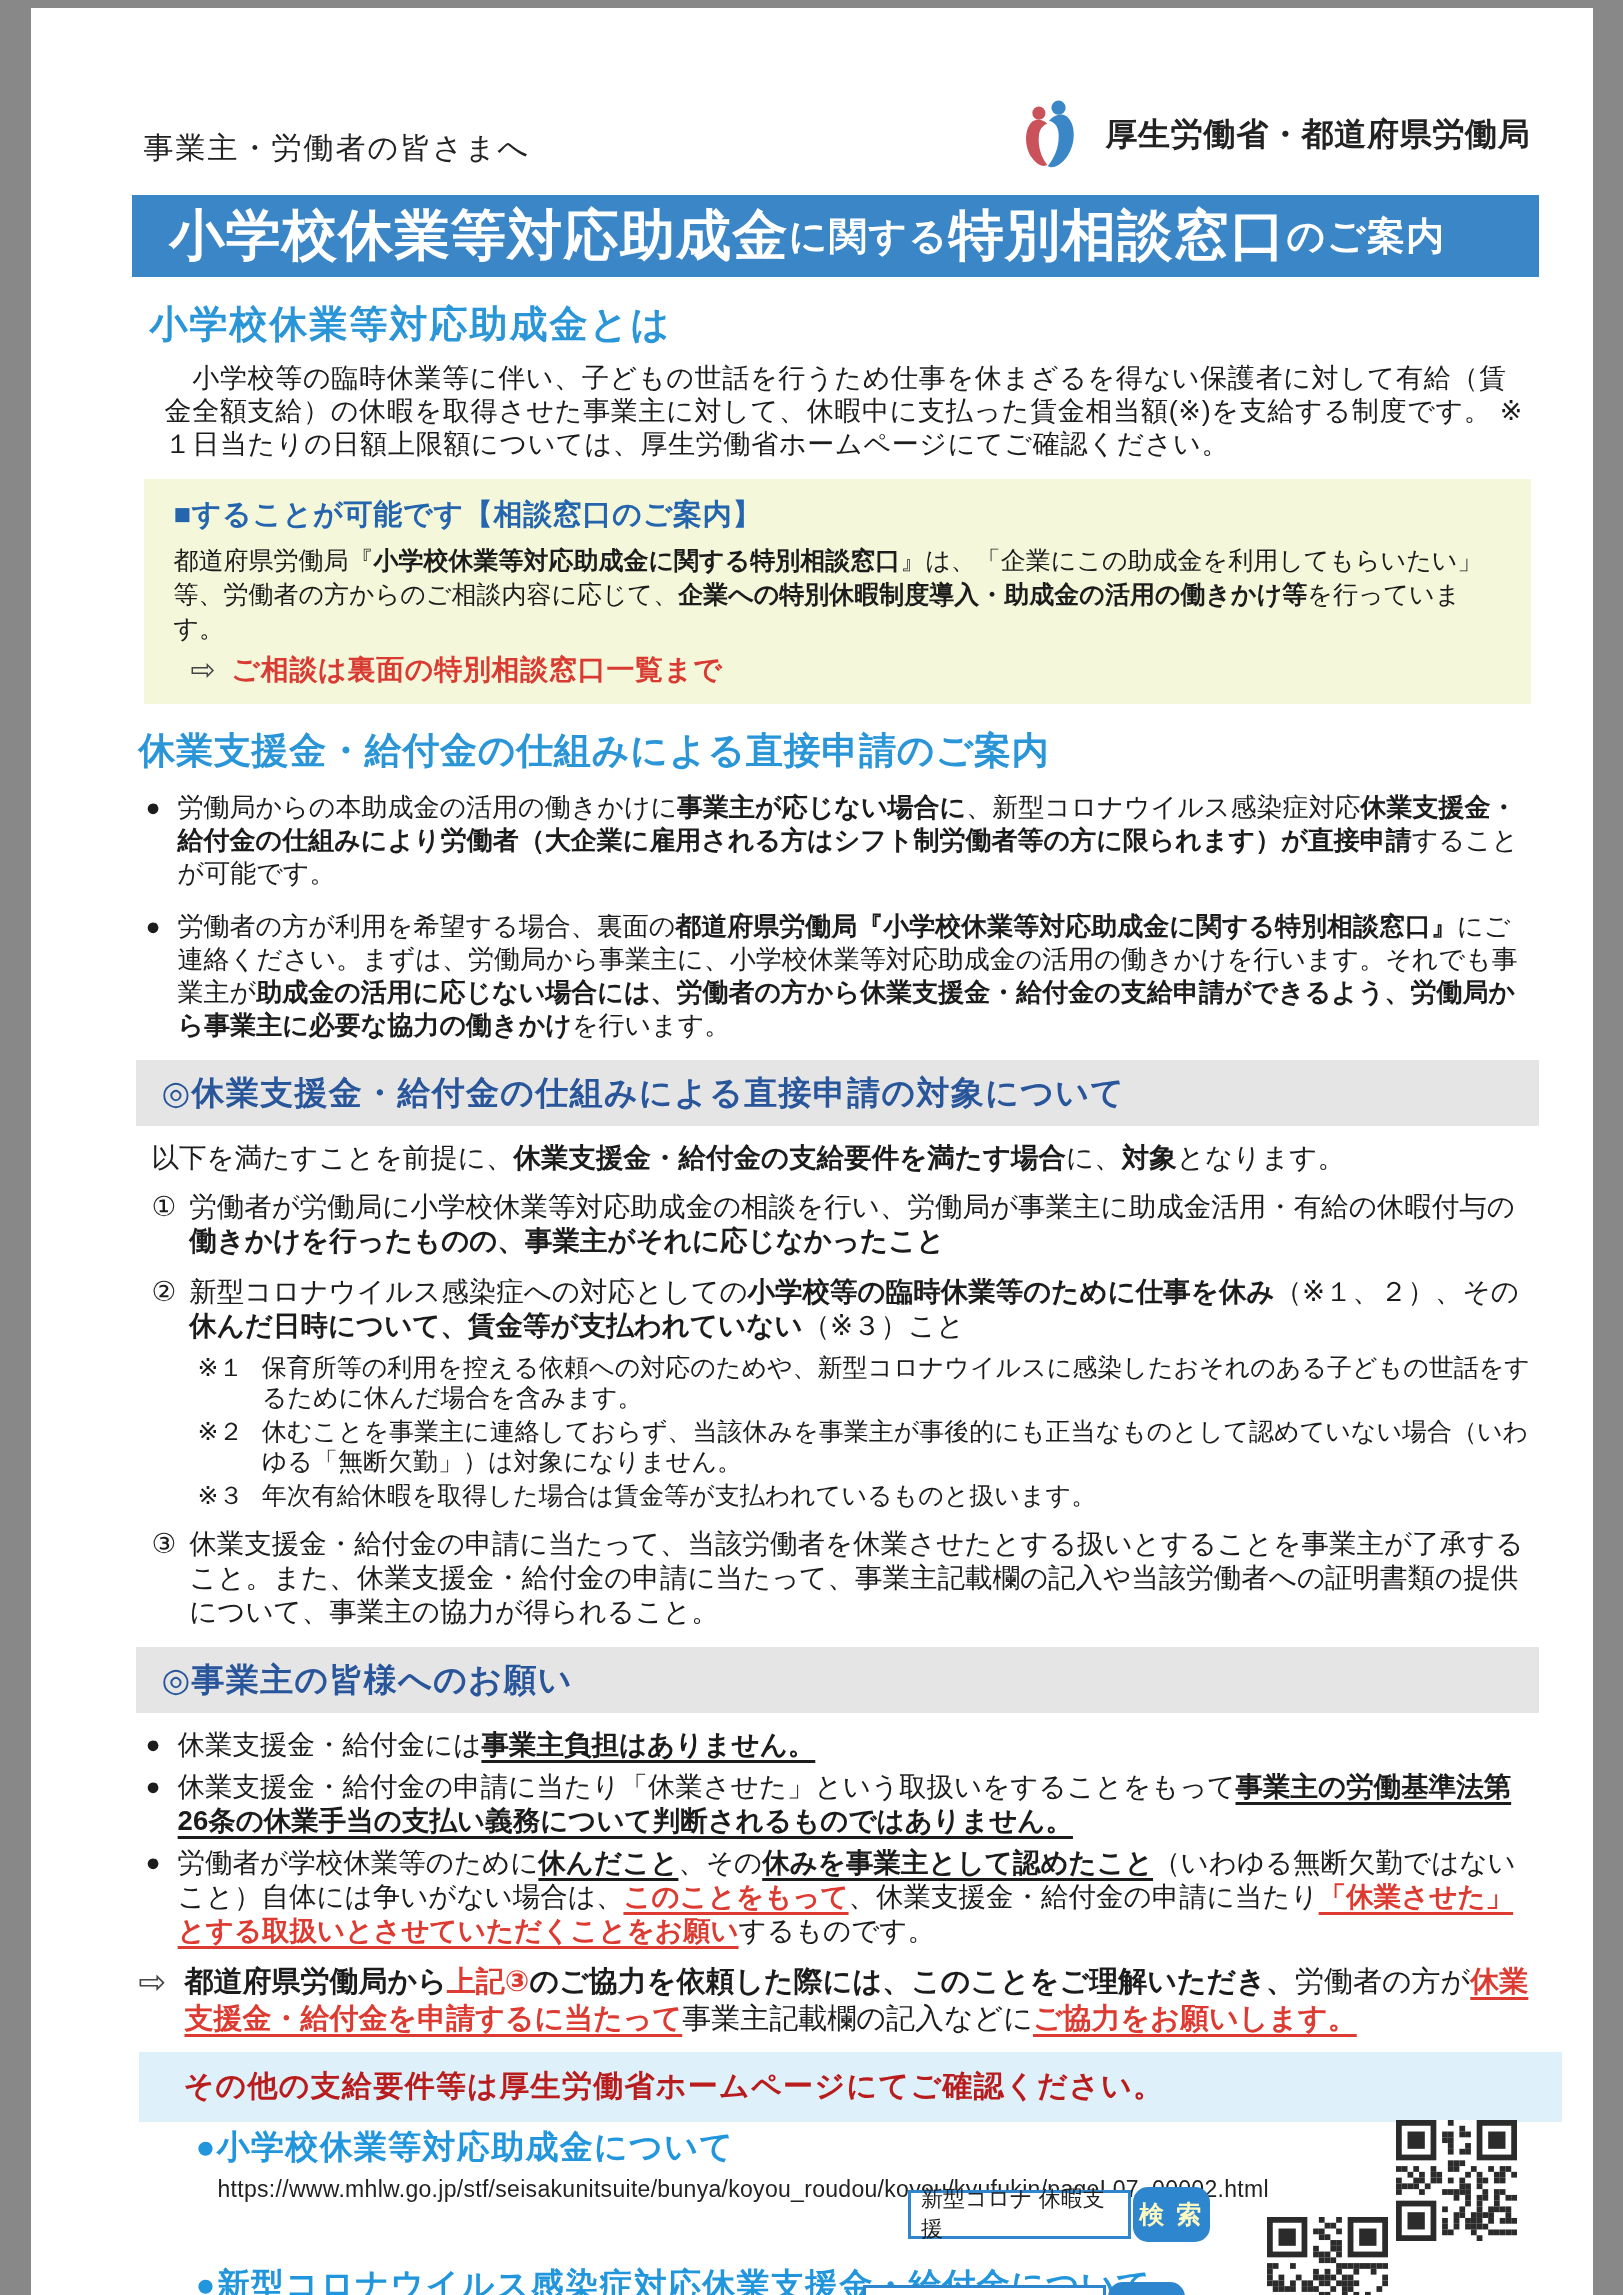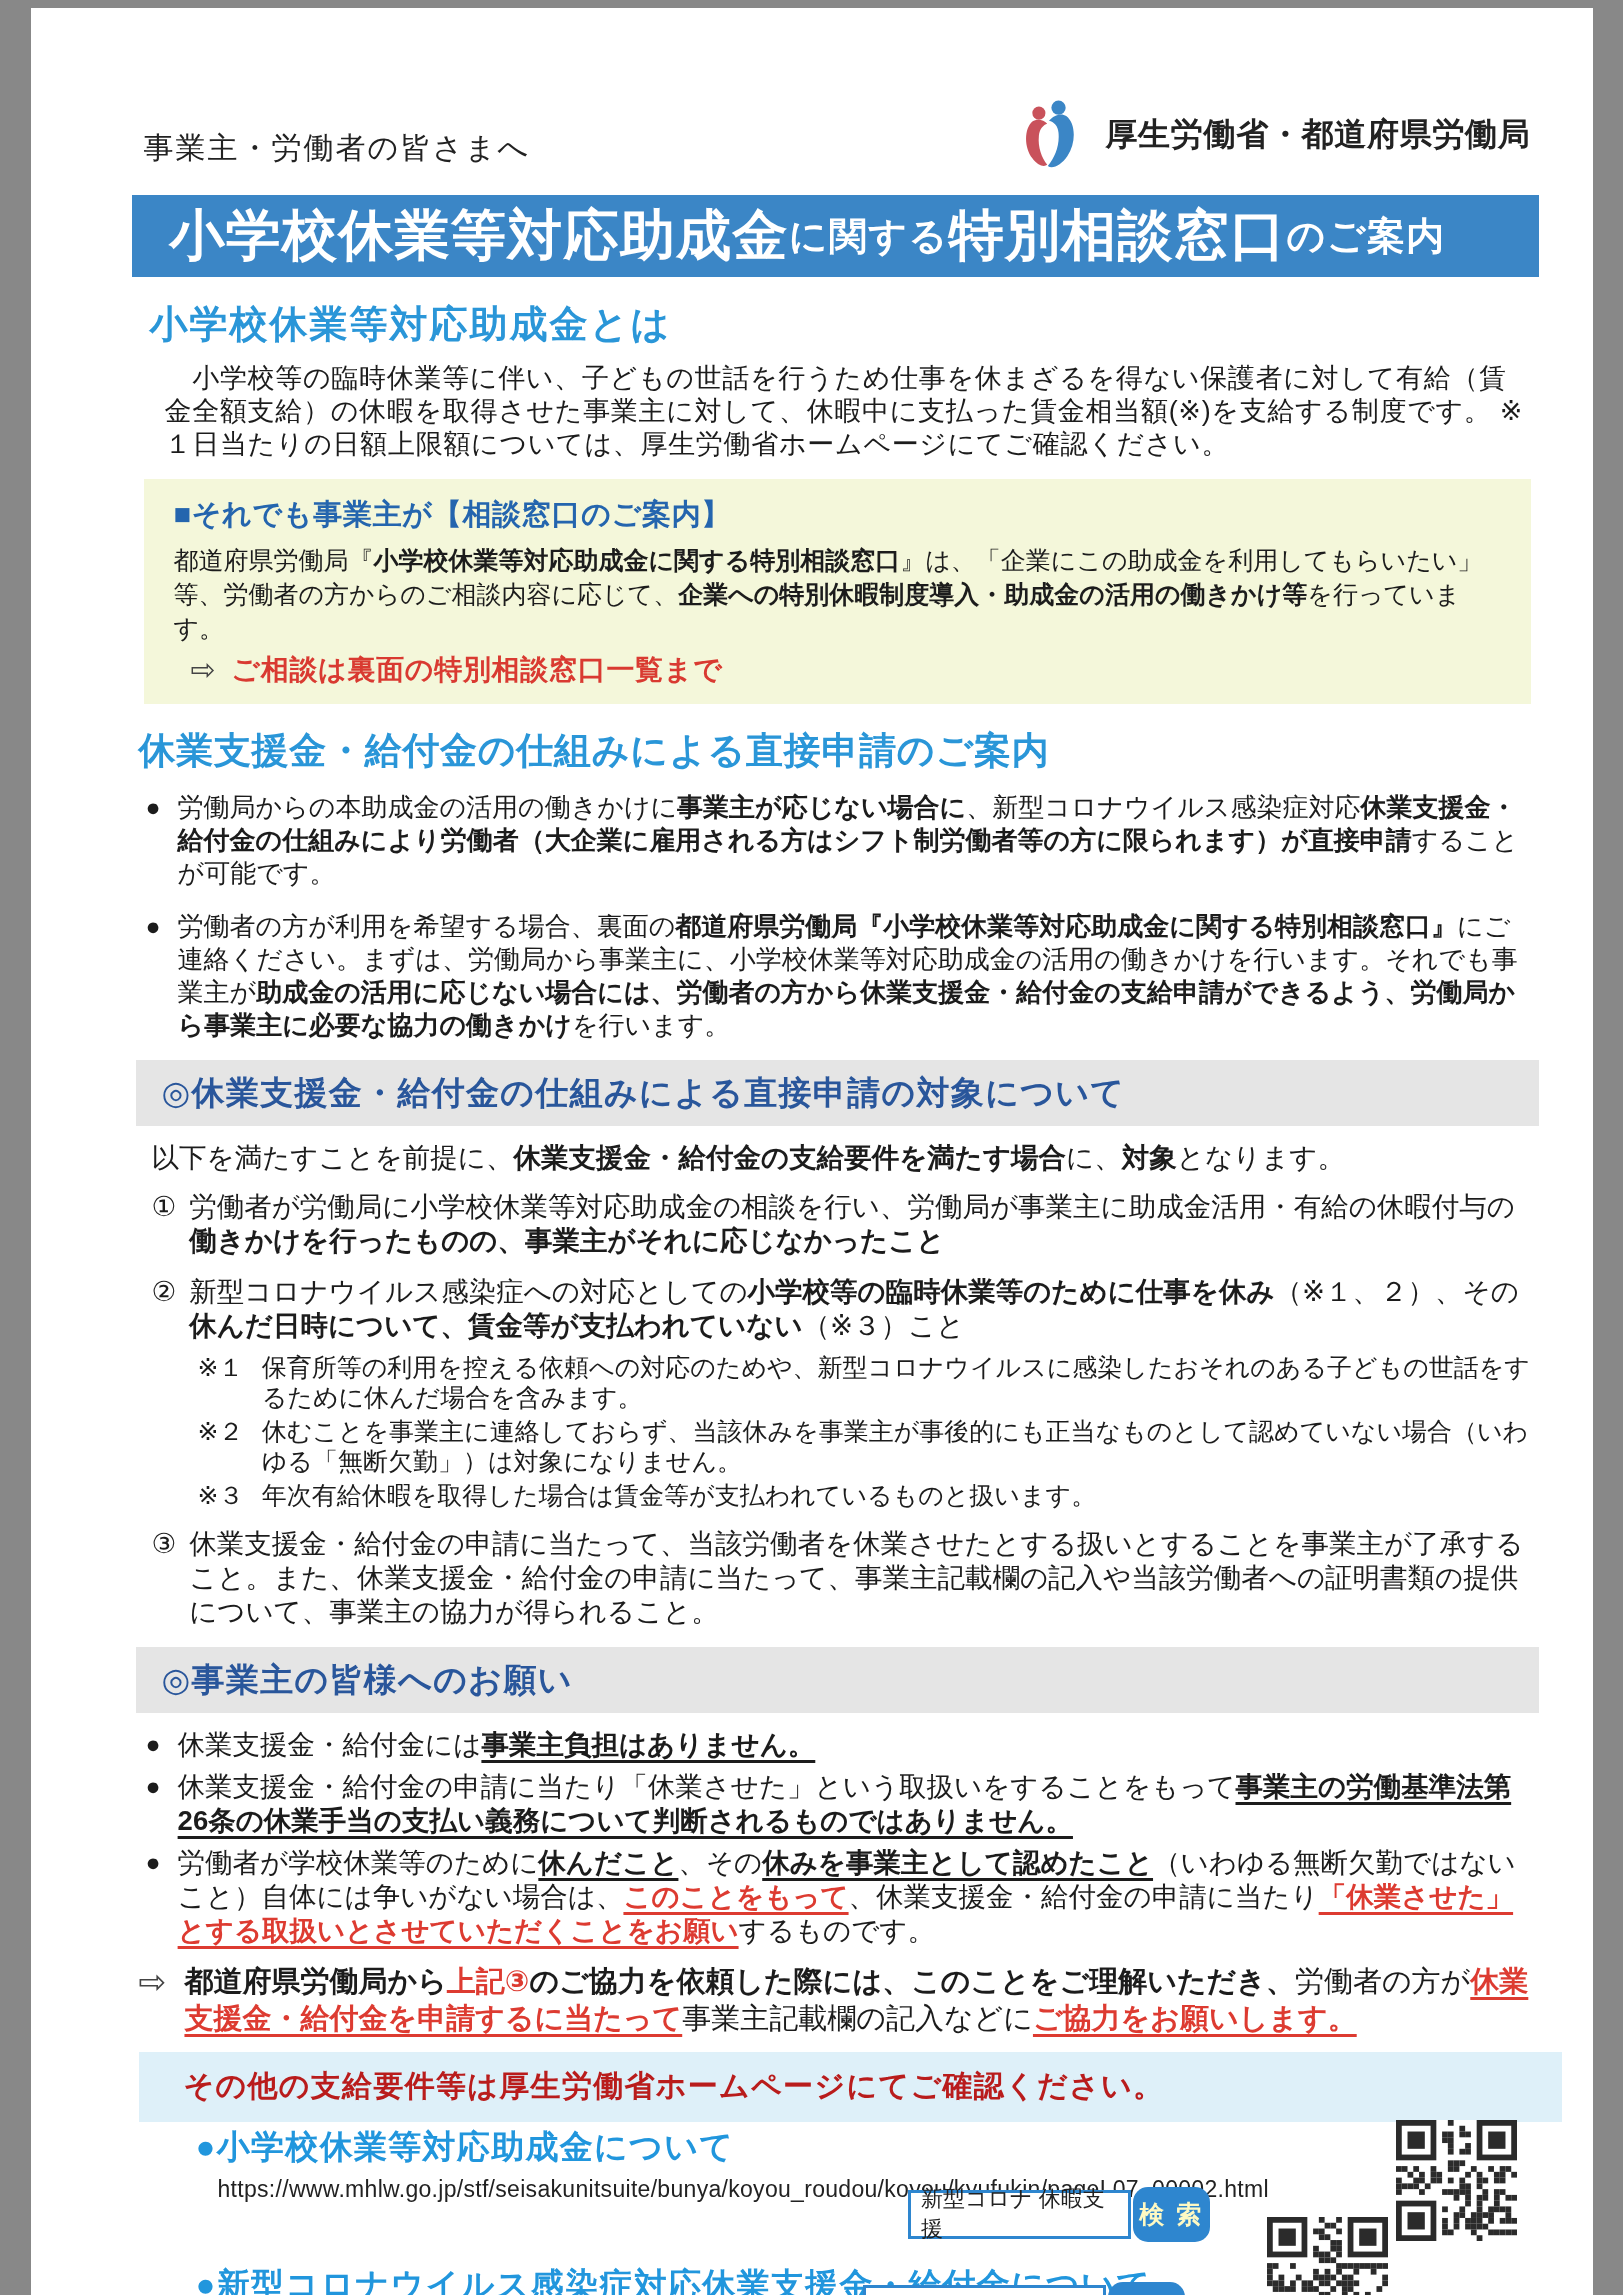--- a/index.html
+++ b/index.html
@@ -102,21 +102,21 @@
       <span class="sg-lg">小学校休業等対応助成金</span>
       <span class="sg-sm">に関する</span>
       <span class="sg-lg">特別相談窓口</span>
       <span class="sg-sm">のご案内</span>
     </div>
 
   <div class="h1">小学校休業等対応助成金とは</div>
   <div class="p1">　小学校等の臨時休業等に伴い、子どもの世話を行うため仕事を休まざるを得ない保護者に対して有給（賃金全額支給）の休暇を取得させた事業主に対して、休暇中に支払った賃金相当額(※)を支給する制度です。 ※１日当たりの日額上限額については、厚生労働省ホームページにてご確認ください。</div>
 
   <div class="ybox">
-    <div class="ybox-title">■それでも事業主が【相談窓口のご案内】</div>
+    <div class="ybox-title">■することが可能です【相談窓口のご案内】</div>
     <div class="ybox-body"><span>都道府県労働局『</span><span class="sg-b">小学校休業等対応助成金に関する特別相談窓口</span><span>』は、「企業にこの助成金を利用してもらいたい」等、労働者の方からのご相談内容に応じて、</span><span class="sg-b">企業への特別休暇制度導入・助成金の活用の働きかけ等</span><span>を行っています。</span></div>
     <div class="ybox-cta">
       <span class="cta-arrow">⇨</span>
       <span class="cta-text">ご相談は裏面の特別相談窓口一覧まで</span>
     </div>
   </div>
 
   <div class="h2">休業支援金・給付金の仕組みによる直接申請のご案内</div>
   <div class="bullets">
     <div class="brow">

